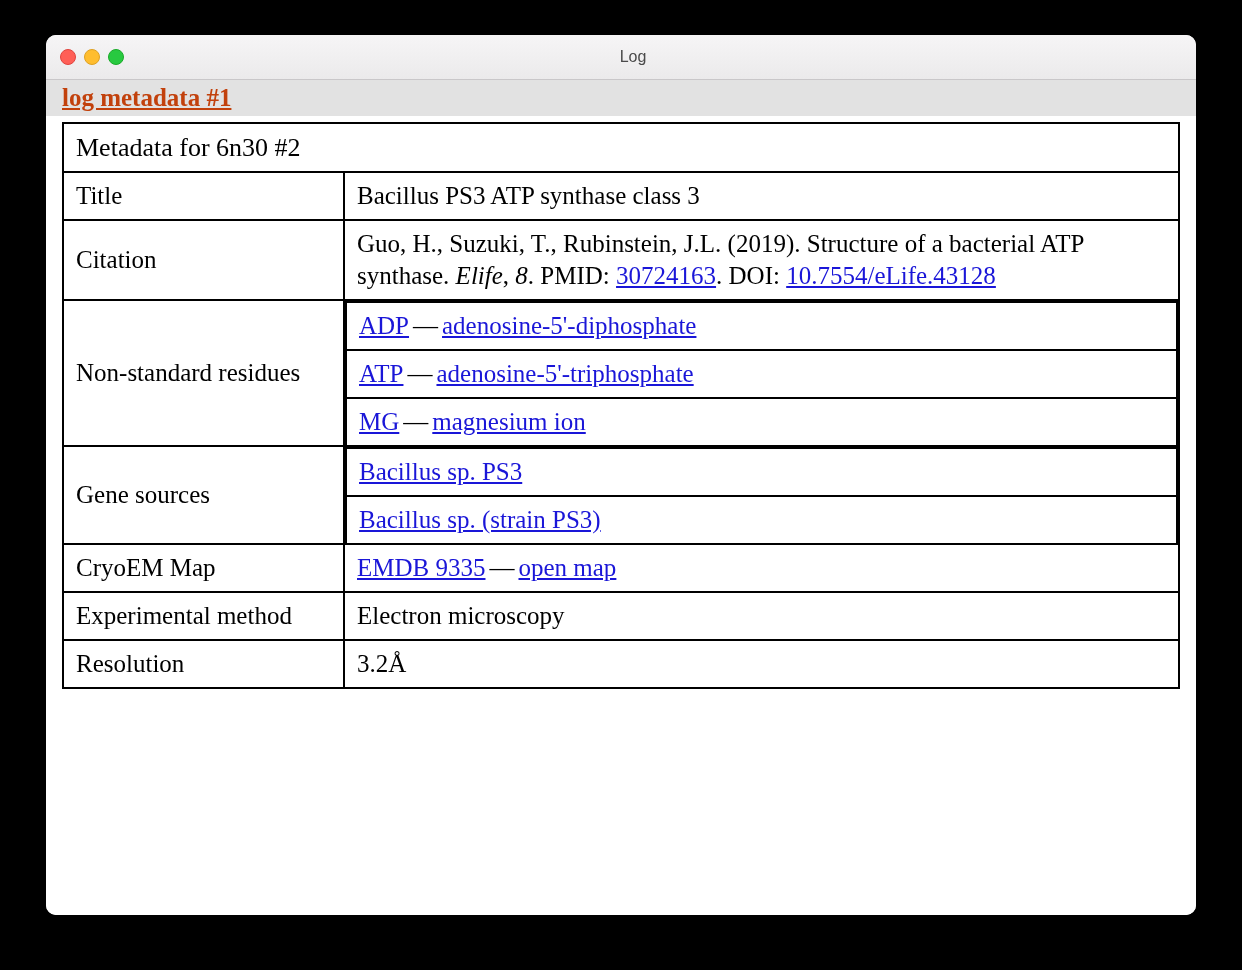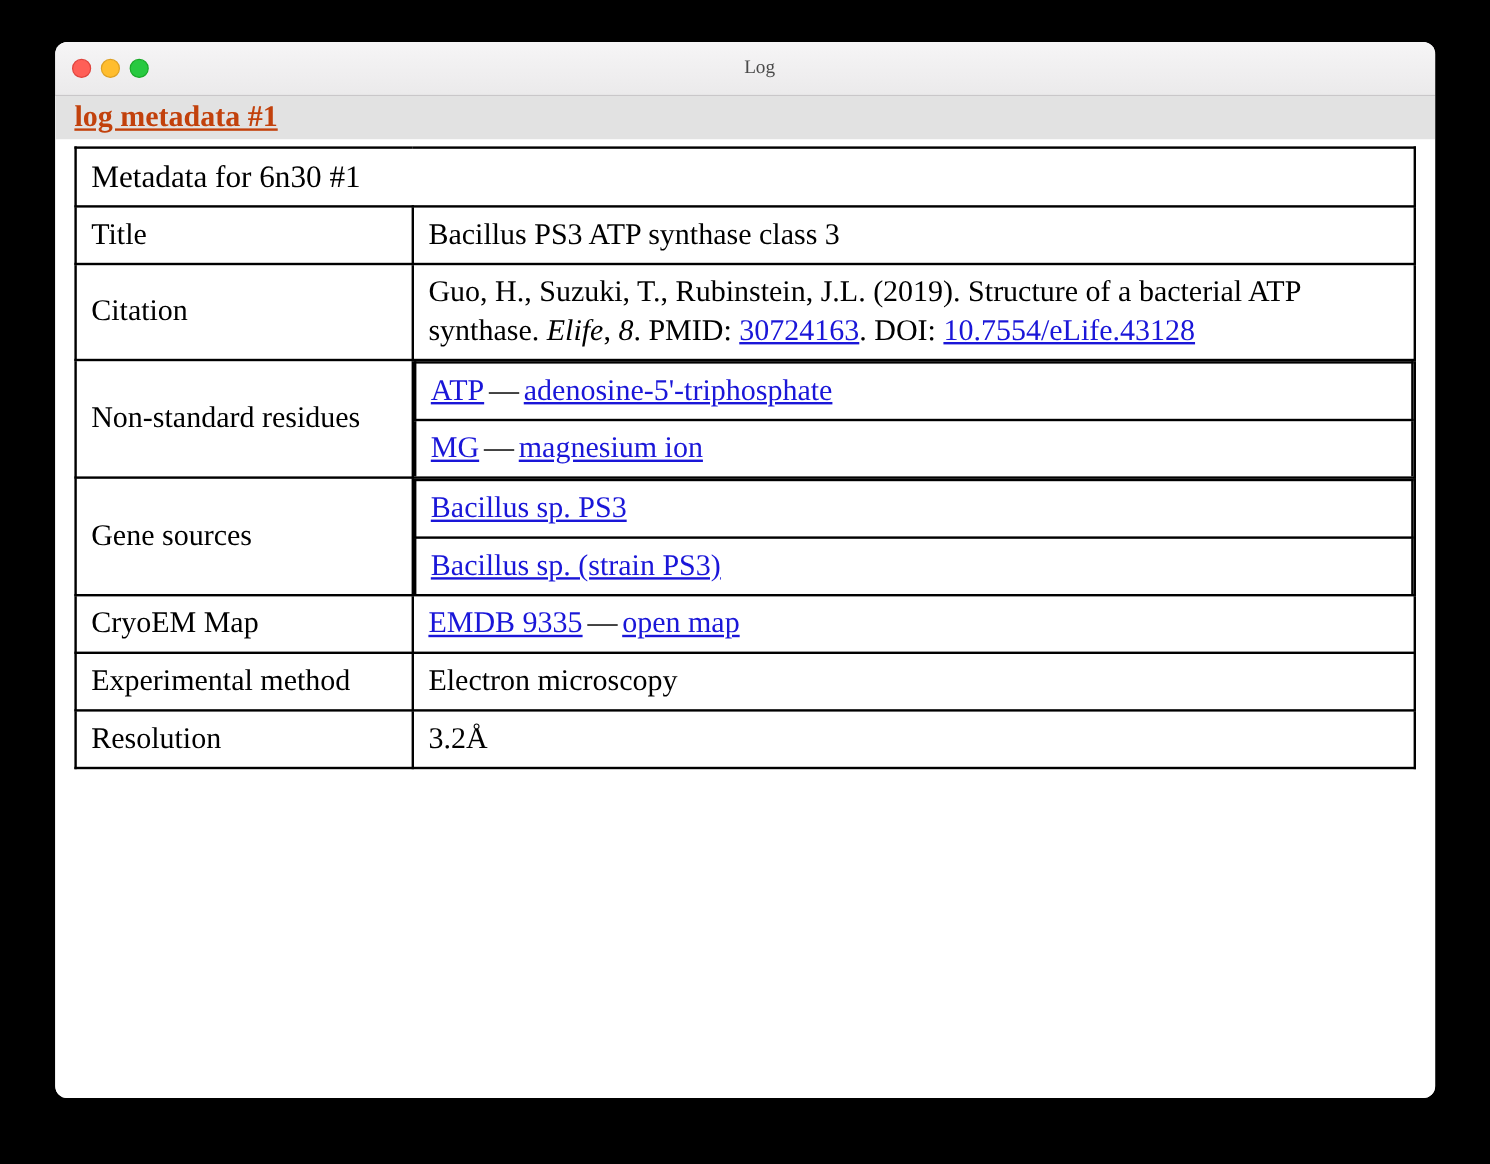--- a/index.html
+++ b/index.html
@@ -50,21 +50,21 @@
   }
   .light.red    { background: #ff5f57; border: 1px solid #e0443e; }
   .light.yellow { background: #ffbd2e; border: 1px solid #dea123; }
   .light.green  { background: #28c940; border: 1px solid #1aab29; }
 
   #window-title {
     position: absolute;
     left: 0;
     right: 0;
     text-align: center;
-    font-family: Liberation Serif, serif;
+    font-family: Liberation Sans, sans-serif;
     font-size: 16px;
     color: #4a4a4a;
     pointer-events: none;
     margin-left: 24px;
   }
 
   #content {
     flex: 1;
     background: #ffffff;
     padding: 0;
@@ -170,39 +170,42 @@
   <div id="content">
 
     <div id="log-header">
       <a class="hdr-link">log metadata #1</a>
     </div>
 
     <div id="table-wrap">
       <table class="meta">
         <tbody>
           <tr>
-            <td class="caption" colspan="2">Metadata for 6n30 #1</td>
+            <td class="caption" colspan="2">Metadata for 6n30 #2</td>
           </tr>
 
           <tr>
             <td class="label">Title</td>
             <td class="value">Bacillus PS3 ATP synthase class 3</td>
           </tr>
 
           <tr>
             <td class="label">Citation</td>
             <td class="value"><span>Guo, H., Suzuki, T., Rubinstein, J.L. (2019). Structure of a bacterial ATP synthase. </span><em class="journal">Elife</em><span>, </span><em class="journal">8</em><span>. PMID: </span><a class="link">30724163</a><span>. DOI: </span><a class="link">10.7554/eLife.43128</a></td>
           </tr>
 
           <tr>
             <td class="label">Non-standard residues</td>
             <td class="value">
               <table class="nested">
                 <tbody>
                   <tr>
+                    <td><a class="link">ADP</a><span class="dash">—</span><a class="link">adenosine-5'-diphosphate</a></td>
+                  </tr>
+                  <tr>
                     <td><a class="link">ATP</a><span class="dash">—</span><a class="link">adenosine-5'-triphosphate</a></td>
                   </tr>
                   <tr>
                     <td><a class="link">MG</a><span class="dash">—</span><a class="link">magnesium ion</a></td>
                   </tr>
                 </tbody>
               </table>
             </td>
           </tr>
 

